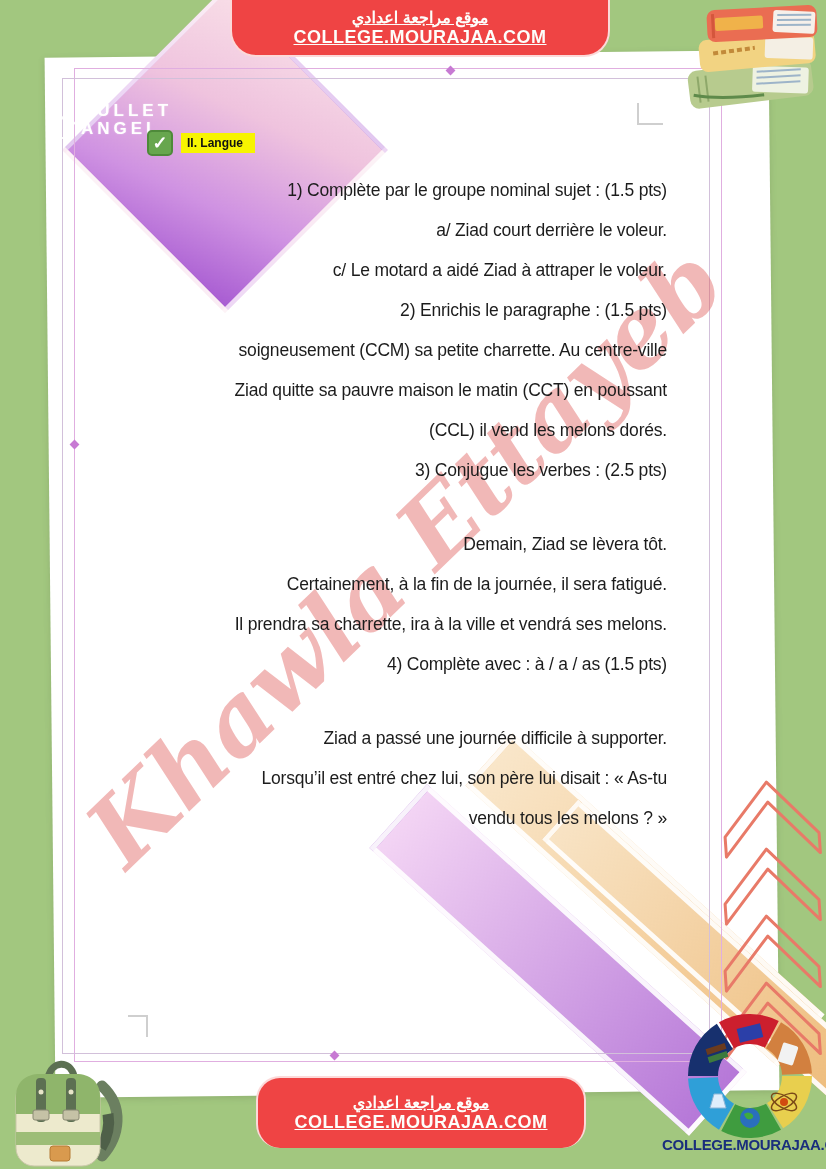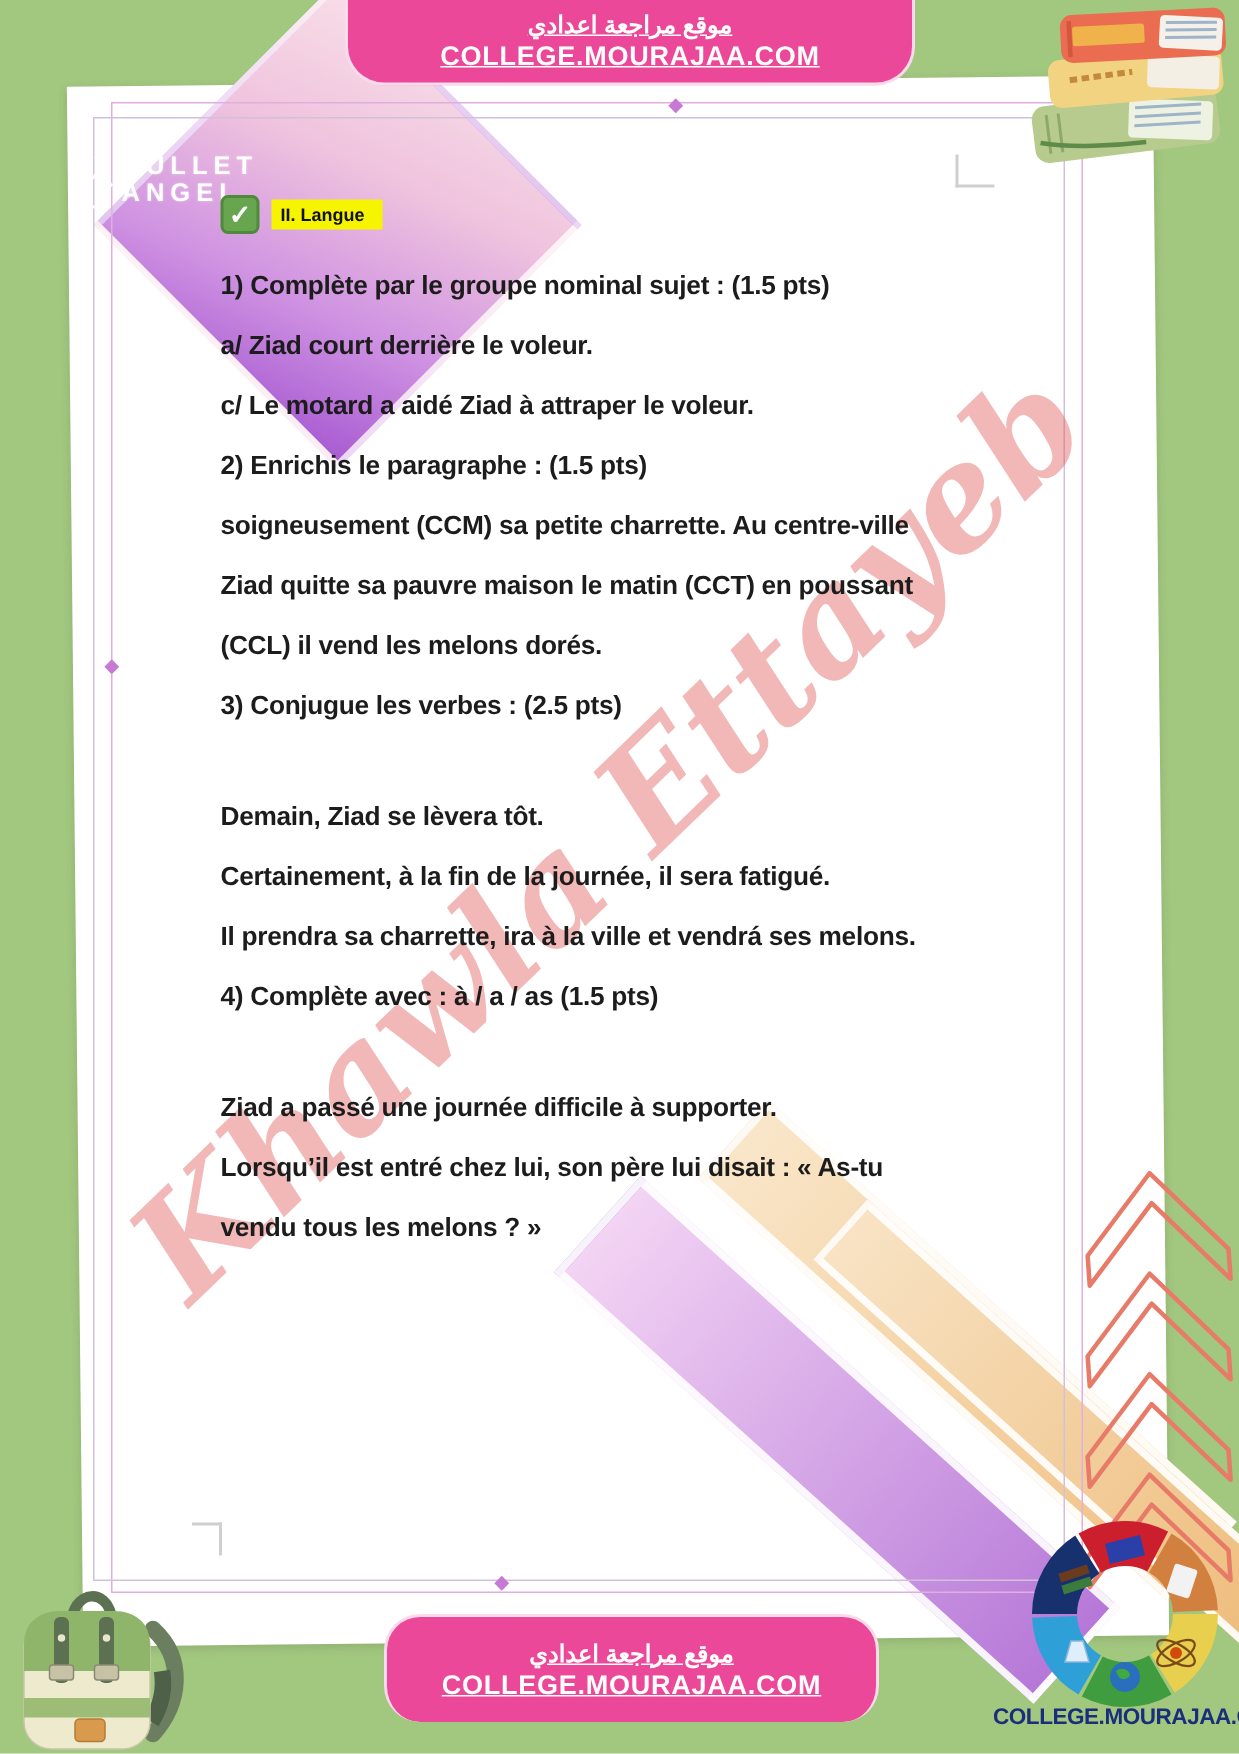--- a/index.html
+++ b/index.html
@@ -68,30 +68,30 @@
     width:26px; height:26px; background:#67a64e; border:2px solid #4e8a3a;
     border-radius:5px; color:#ffffff; font-size:18px; font-weight:700;
     display:flex; align-items:center; justify-content:center;
   }
   .section-title {
     background:#f7f400; color:#111111; font-size:12px; font-weight:700;
     padding:3px 12px 3px 6px;
   }
   .doc-line {
     height:40px; line-height:40px; white-space:nowrap;
-    font-size:17.5px; font-weight:700; letter-spacing:-0.2px; color:#1c1c1c;
+    font-size:17.5px; font-weight:400; letter-spacing:-0.2px; color:#1c1c1c;text-align:right;
   }
   .doc-line.spacer { height:34px; }
 
   
   .chevrons { left:712px; top:778px; z-index:5; }
 
   
   .banner {
-    background:#ec4899; text-align:center; color:#fdfefb; z-index:7;
+    background:#ef4444; text-align:center; color:#fdfefb; z-index:7;
     display:flex; flex-direction:column; align-items:center; justify-content:center;
   }
   .banner-top {
     left:230px; top:0; width:380px; height:57px;
     border:2px solid rgba(255,255,255,.8); border-top:none;
     border-radius:0 0 26px 26px;
   }
   .banner-bottom {
     left:256px; top:1076px; width:330px; height:72px;
     border:2px solid rgba(255,255,255,.8); border-bottom:none;

